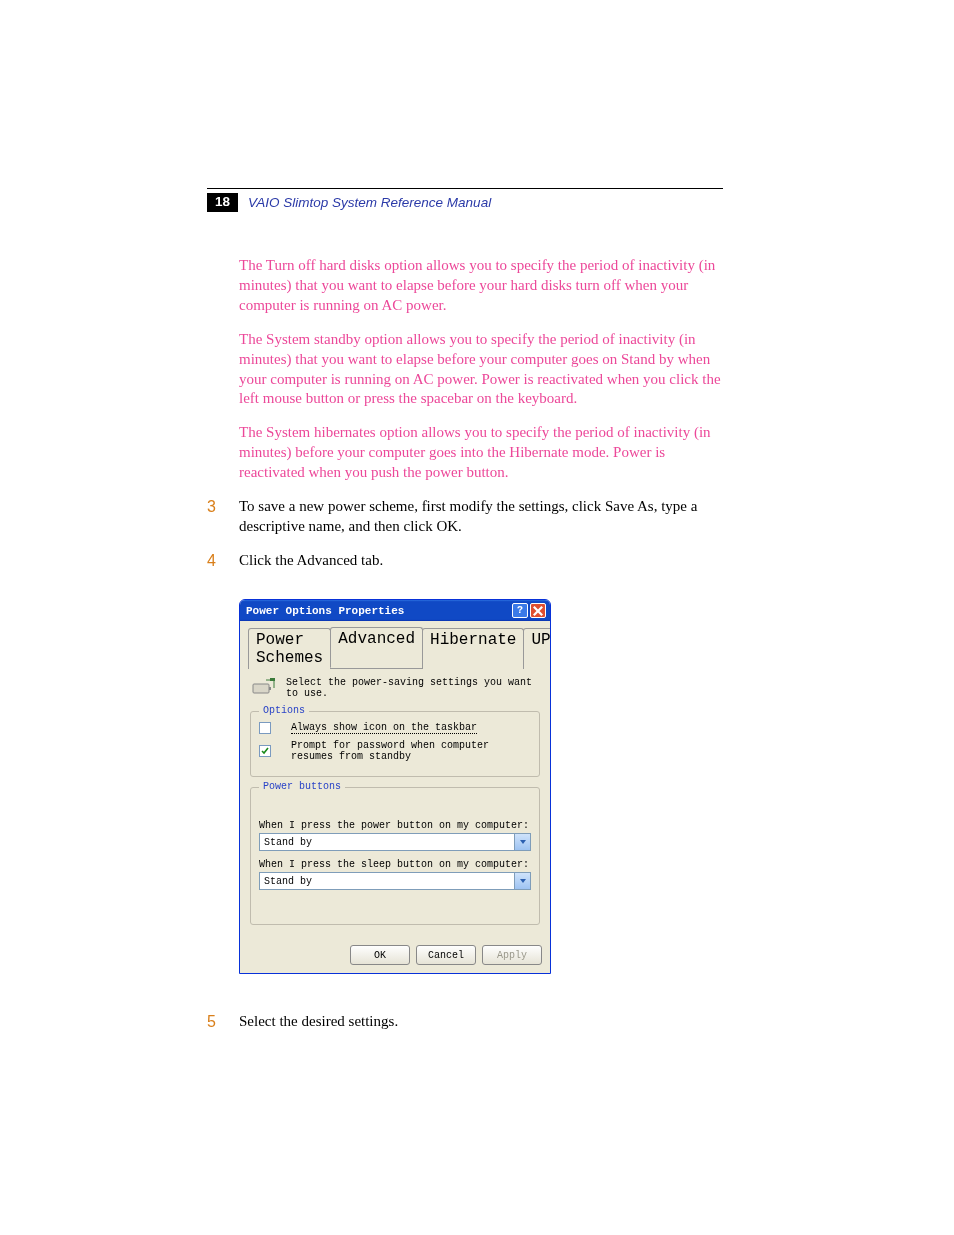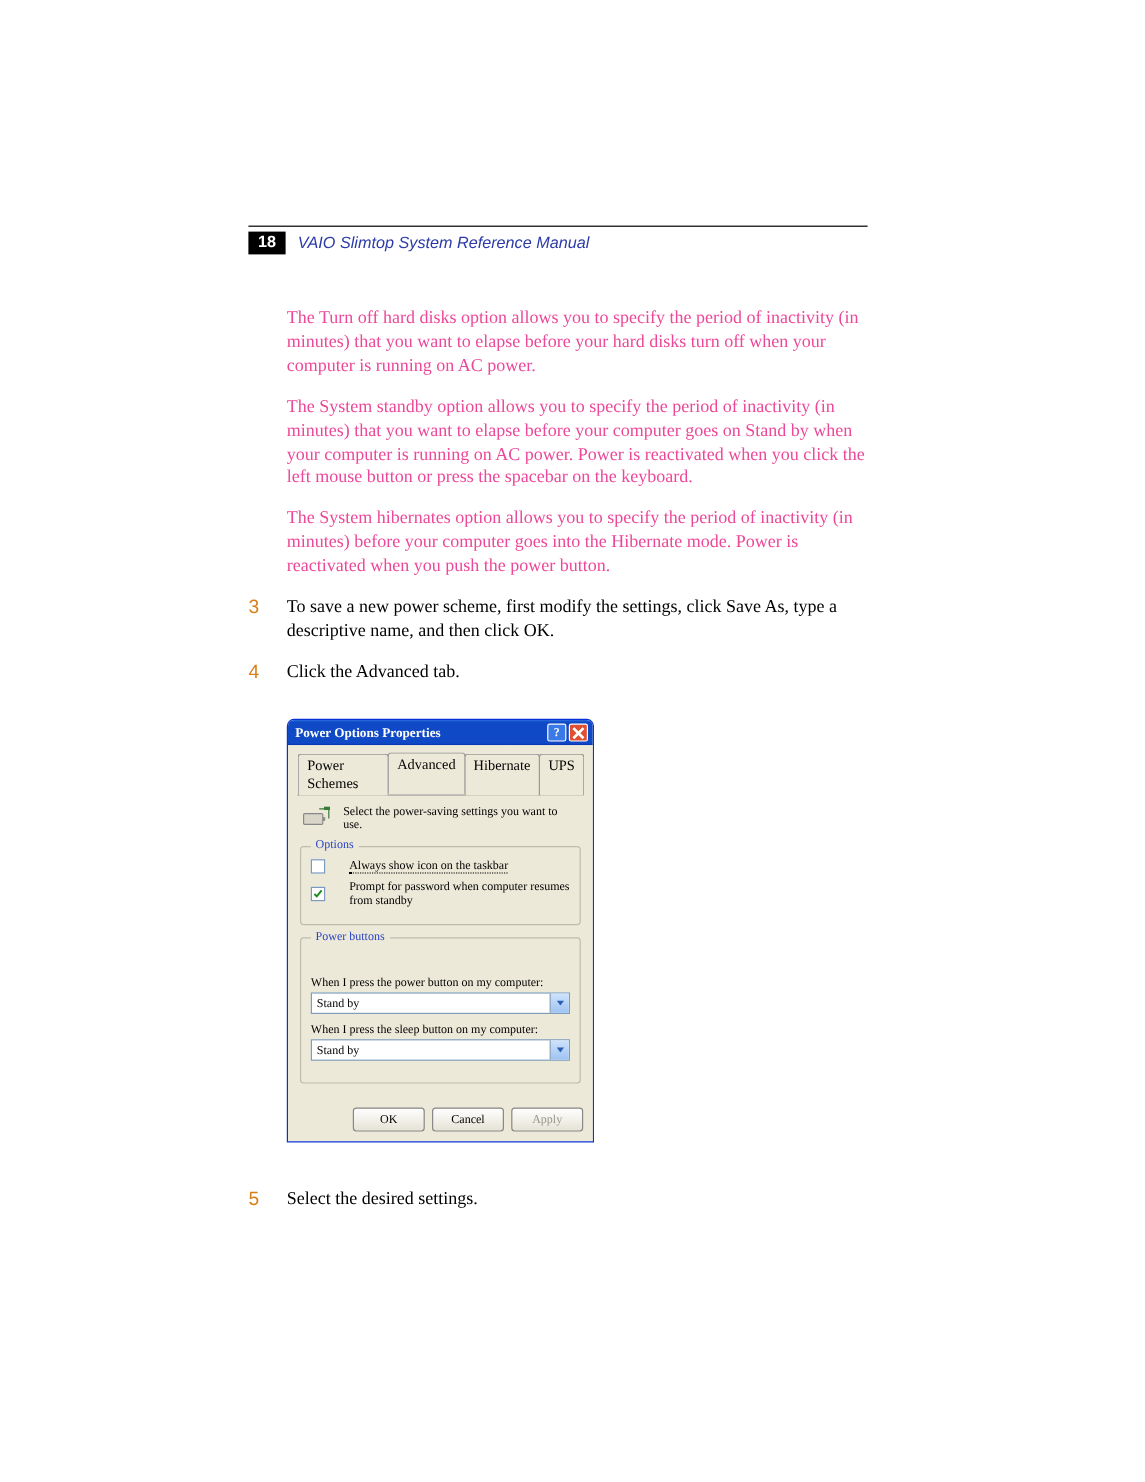--- a/index.html
+++ b/index.html
@@ -65,25 +65,25 @@
   }
   .step-text {
     font-size: 15px;
     line-height: 1.33;
     font-family: 'Palatino Linotype', Palatino, Georgia, serif;
     color: #000;
     flex: 1;
   }
   
   .dialog {
-    width: 256px;
+    width: 312px;
     margin-left: 0px;
     margin-top: 28px;
     margin-bottom: 38px;
-    font-family: Liberation Serif, serif;
+    font-family: Liberation Mono, monospace;
     font-size: 10px;
     background: #ece9d8;
     border: 1px solid #0831d9;
     border-radius: 6px 6px 0 0;
     overflow: hidden;
   }
   .titlebar {
     background: linear-gradient(to bottom, #2a6fe0 0%, #1049c5 8%, #1049c5 92%, #0831b0 100%);
     color: #fff;
     font-weight: bold;
@@ -103,21 +103,21 @@
     font-size: 10px; font-weight: bold;
   }
   .tb-help { background: #3a7ae8; color: #fff; }
   .tb-close { background: #e05030; color: #fff; font-size: 11px; }
   .dialog-body {
     padding: 6px 8px 8px 8px;
     background: #ece9d8;
   }
   .tabstrip {
     display: flex;
-    font-size: 12px;
+    font-size: 16px;
     border-bottom: 1px solid #999;
     margin-bottom: 8px;
   }
   .tab {
     padding: 2px 7px;
     border: 1px solid #999;
     border-bottom: none;
     background: #ece9d8;
     margin-right: -1px;
     border-radius: 3px 3px 0 0;
@@ -188,21 +188,21 @@
     margin-top: 20px;
   }
   .win-btn {
     min-width: 60px; height: 20px;
     border: 1px solid #888; border-radius: 3px;
     background: linear-gradient(#fefefe,#e6e3d6);
     font-size: 10px; color: #000;
     display: flex; align-items: center; justify-content: center;
   }
   .win-btn.disabled { color: #9a988b; }
-  .gb-pb { padding-top: 26px; padding-bottom: 10px; }
+  .gb-pb { padding-top: 26px; padding-bottom: 26px; }
 </style>
 </head>
 <body>
 
 <div class="page">
   <div class="header-line"></div>
   <div class="header-row">
     <div class="page-num-box">18</div>
     <div class="manual-title">VAIO Slimtop System Reference Manual</div>
   </div>

